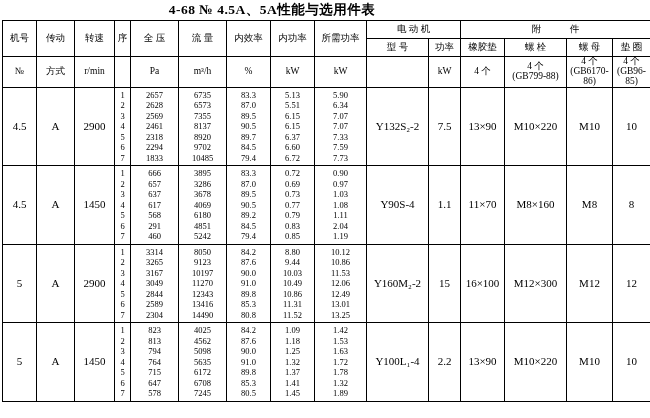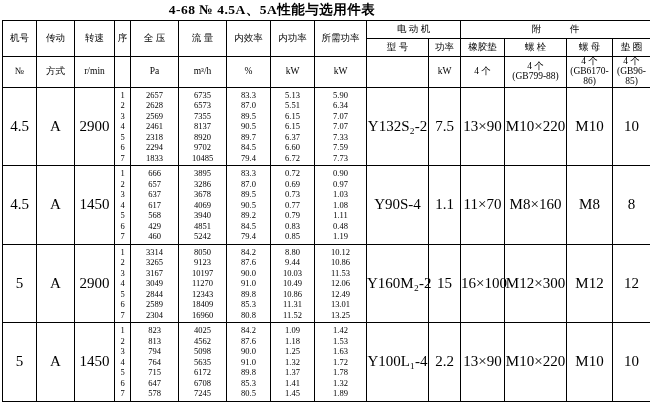--- a/index.html
+++ b/index.html
@@ -40,21 +40,21 @@
   .hdr-cn{font-size:9.5px;margin-top:48px;}
   .hdr-sub{font-size:8px;}
   .unit{font-size:8px;}
   .numcell{
     font-size:8.5px;
     font-family:"Liberation Serif", serif;
     line-height:1.18;
     padding:2px 0;
   }
   .numcell div{height:10.5px;line-height:10.5px;}
-  .grp{font-size:15px;}
+  .grp{font-size:11px;}
 </style>
 </head>
 <body>
 
 <div class="page">
 
   <div class="title">4-68 № 4.5A、5A性能与选用件表</div>
 
   <table>
     <colgroup>
@@ -261,29 +261,29 @@
           <div>5</div>
           <div>6</div>
           <div>7</div>
         </td>
         <td class="numcell">
           <div>666</div>
           <div>657</div>
           <div>637</div>
           <div>617</div>
           <div>568</div>
-          <div>429</div>
+          <div>291</div>
           <div>460</div>
         </td>
         <td class="numcell">
           <div>3895</div>
           <div>3286</div>
           <div>3678</div>
           <div>4069</div>
-          <div>3940</div>
+          <div>6180</div>
           <div>4851</div>
           <div>5242</div>
         </td>
         <td class="numcell">
           <div>83.3</div>
           <div>87.0</div>
           <div>89.5</div>
           <div>90.5</div>
           <div>89.2</div>
           <div>84.5</div>
@@ -297,21 +297,21 @@
           <div>0.79</div>
           <div>0.83</div>
           <div>0.85</div>
         </td>
         <td class="numcell">
           <div>0.90</div>
           <div>0.97</div>
           <div>1.03</div>
           <div>1.08</div>
           <div>1.11</div>
-          <div>0.48</div>
+          <div>2.04</div>
           <div>1.19</div>
         </td>
         <td class="grp">Y90S-4</td>
         <td class="grp">1.1</td>
         <td class="grp">11×70</td>
         <td class="grp">M8×160</td>
         <td class="grp">M8</td>
         <td class="grp">8</td>
       </tr>
 
@@ -336,22 +336,22 @@
           <div>2844</div>
           <div>2589</div>
           <div>2304</div>
         </td>
         <td class="numcell">
           <div>8050</div>
           <div>9123</div>
           <div>10197</div>
           <div>11270</div>
           <div>12343</div>
-          <div>18409</div>
-          <div>16960</div>
+          <div>13416</div>
+          <div>14490</div>
         </td>
         <td class="numcell">
           <div>84.2</div>
           <div>87.6</div>
           <div>90.0</div>
           <div>91.0</div>
           <div>89.8</div>
           <div>85.3</div>
           <div>80.8</div>
         </td>

